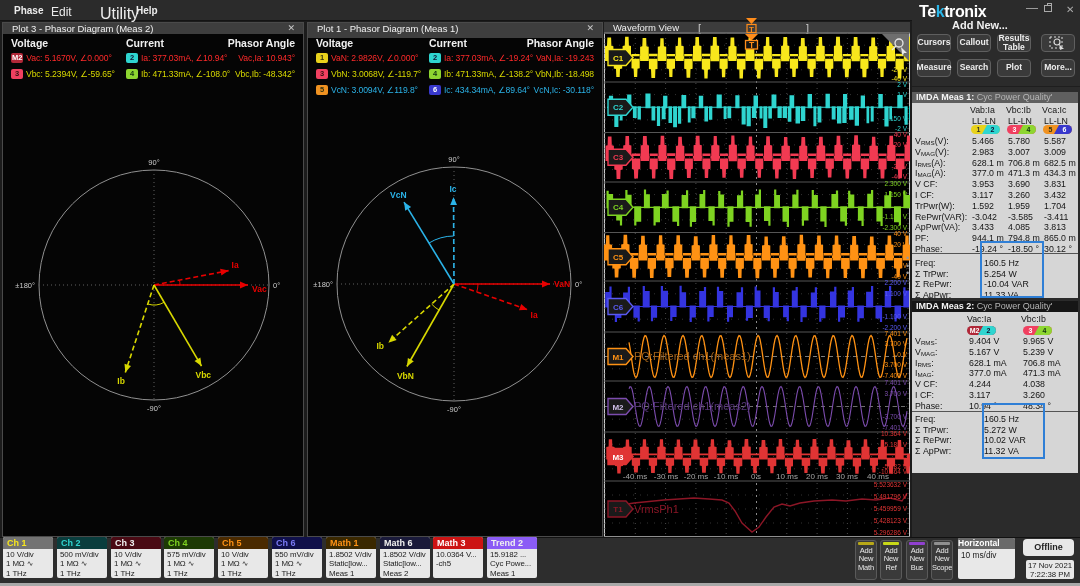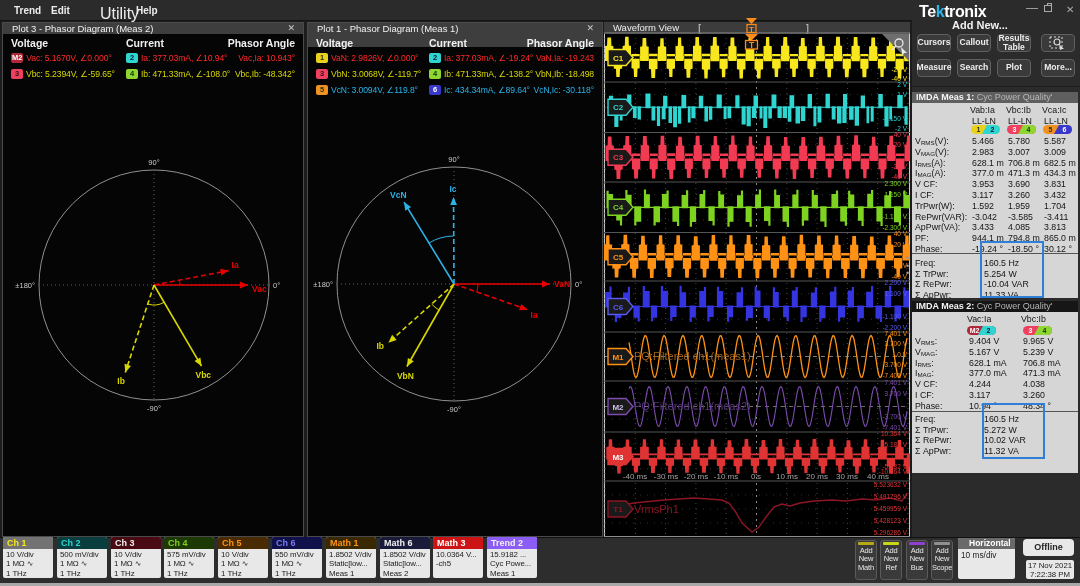--- a/index.html
+++ b/index.html
@@ -1,16 +1,16 @@
 <!DOCTYPE html>
 <html><head><meta charset="utf-8"><style>*{margin:0;padding:0;box-sizing:border-box}body{font-family:"Liberation Sans",sans-serif;background:#1c1c1c;width:1080px;height:586px;overflow:hidden}.abs{position:absolute}#scr{position:relative;width:1080px;height:586px;background:#1c1c1c}.titlebar{background:#3e3e3e;color:#f2f2f2;font-size:11px;line-height:21px;padding-left:9px}.win{position:absolute;background:#050505;border:1px solid #4a4a4a}.thdr{color:#f0f0f0;font-size:10.5px;font-weight:bold}.prow{position:absolute;font-size:8.6px;white-space:nowrap;letter-spacing:-0.1px}.pb{display:inline-block;min-width:12px;height:10px;border-radius:2px;font-size:7.5px;font-weight:bold;text-align:center;line-height:10px;vertical-align:1px;margin-right:3px;padding:0 1px}.btn{position:absolute;background:#3a3a3a;border:1px solid #5f5f5f;border-radius:4px;color:#ededed;font-size:8.6px;font-weight:bold;text-align:center;display:flex;align-items:center;justify-content:center;line-height:1.05}.tbl{position:absolute;background:#d6d6d6;color:#141414;font-size:8.8px}.trow{position:absolute;white-space:nowrap}.chb{position:absolute;width:50px;top:537px;height:41px;background:#e8e8e8;border-radius:2px;overflow:hidden}.chh{height:12px;font-size:9px;font-weight:bold;line-height:12px;padding-left:4px}.chtx{font-size:7.9px;color:#222;padding:1px 0 0 3px;line-height:9.3px;white-space:nowrap;letter-spacing:-0.1px}sub{font-size:6.2px;vertical-align:-1px;line-height:0}</style></head><body>
 <div id="scr">
     <div class="abs" style="left:0;top:0;width:1080px;height:21px;background:#2b2b2b;border-bottom:1px solid #141414"></div>
-    <div class="abs" style="left:14px;top:5px;font-size:10px;font-weight:bold;color:#ececec">Trend</div>
-    <div class="abs" style="left:51px;top:5px;font-size:10px;font-weight:bold;color:#ececec">Edit</div>
+    <div class="abs" style="left:14px;top:5px;font-size:10px;font-weight:bold;color:#ececec">Phase</div>
+    <div class="abs" style="left:51px;top:5px;font-size:12px;font-weight:normal;color:#ececec">Edit</div>
     <div class="abs" style="left:100px;top:5px;font-size:16px;font-weight:normal;color:#ececec">Utility</div>
     <div class="abs" style="left:136px;top:5px;font-size:10px;font-weight:bold;color:#ececec">Help</div>
     <div class="win" style="left:2px;top:22px;width:302px;height:515px">
       <div class="titlebar" style="height:11px;font-size:9.5px;line-height:11px">Plot 3 - Phasor Diagram (Meas 2)<span style="float:right;margin-right:8px;color:#c8c8c8;font-size:9px">✕</span></div>
       <div class="thdr abs" style="left:8px;top:14px">Voltage</div>
       <div class="thdr abs" style="left:123px;top:14px">Current</div>
       <div class="thdr abs" style="right:8px;top:14px">Phasor Angle</div>
       <div class="prow" style="left:8px;top:30px;color:#ff2a2a"><span class="pb" style="background:#b02838;color:#fff">M2</span>Vac: 5.1670V, ∠0.000°</div>
       <div class="prow" style="left:123px;top:30px;color:#ff2a2a"><span class="pb" style="background:#2fd5d0;color:#113">2</span>Ia: 377.03mA, ∠10.94°</div>
       <div class="prow" style="right:8px;top:30px;color:#ff2a2a">Vac,Ia: 10.943°</div>
@@ -35,21 +35,21 @@
         <text x="228.6" y="244.6" font-size="8.5" font-weight="bold" fill="#e80000">Ia</text>
         <line x1="151" y1="262" x2="198.5" y2="343.1" stroke="#d8d800" stroke-width="1.6"></line>
         <path d="M198.5 343.1 L191.5 337.9 L197.4 334.5 Z" fill="#d8d800"></path>
         <text x="192.5" y="355.1" font-size="8.5" font-weight="bold" fill="#d8d800">Vbc</text>
         <line x1="151" y1="262" x2="122.3" y2="349.4" stroke="#d8d800" stroke-width="1.6" stroke-dasharray="5,3"></line>
         <path d="M122.3 349.4 L121.5 340.7 L128.0 342.9 Z" fill="#d8d800"></path>
         <text x="114.3" y="361.4" font-size="8.5" font-weight="bold" fill="#d8d800">Ib</text>
       </svg>
     </div>
     <div class="win" style="left:307px;top:22px;width:296px;height:515px">
-      <div class="titlebar" style="height:24px;font-size:9.5px;line-height:11px">Plot 1 - Phasor Diagram (Meas 1)<span style="float:right;margin-right:8px;color:#c8c8c8;font-size:9px">✕</span></div>
+      <div class="titlebar" style="height:15px;font-size:9.5px;line-height:11px">Plot 1 - Phasor Diagram (Meas 1)<span style="float:right;margin-right:8px;color:#c8c8c8;font-size:9px">✕</span></div>
       <div class="thdr abs" style="left:8px;top:14px">Voltage</div>
       <div class="thdr abs" style="left:121px;top:14px">Current</div>
       <div class="thdr abs" style="right:8px;top:14px">Phasor Angle</div>
       <div class="prow" style="left:8px;top:30px;color:#ff2a2a"><span class="pb" style="background:#e8d21c;color:#331">1</span>VaN: 2.9826V, ∠0.000°</div>
       <div class="prow" style="left:121px;top:30px;color:#ff2a2a"><span class="pb" style="background:#2fd5d0;color:#113">2</span>Ia: 377.03mA, ∠-19.24°</div>
       <div class="prow" style="right:8px;top:30px;color:#ff2a2a">VaN,Ia: -19.243</div>
       <div class="prow" style="left:8px;top:46px;color:#d8d800"><span class="pb" style="background:#f04060;color:#311">3</span>VbN: 3.0068V, ∠-119.7°</div>
       <div class="prow" style="left:121px;top:46px;color:#d8d800"><span class="pb" style="background:#8ed631;color:#131">4</span>Ib: 471.33mA, ∠-138.2°</div>
       <div class="prow" style="right:8px;top:46px;color:#d8d800">VbN,Ib: -18.498</div>
       <div class="prow" style="left:8px;top:62px;color:#2bb3e8"><span class="pb" style="background:#f09221;color:#331">5</span>VcN: 3.0094V, ∠119.8°</div>
@@ -480,17 +480,17 @@
     </div>
     <div class="abs" style="left:906px;top:540px;width:22px;height:40px;background:#3a3a3a;border:1px solid #5a5a5a;border-radius:3px;overflow:hidden">
       <div style="height:3px;background:#9040d0;margin:1px 2px 1px 2px;border-radius:1px"></div>
       <div style="font-size:7.5px;color:#e8e8e8;text-align:center;line-height:8.4px;padding-top:1px;letter-spacing:-0.2px">Add<br>New<br>Bus</div>
     </div>
     <div class="abs" style="left:931px;top:540px;width:22px;height:40px;background:#3a3a3a;border:1px solid #5a5a5a;border-radius:3px;overflow:hidden">
       <div style="height:3px;background:#909090;margin:1px 2px 1px 2px;border-radius:1px"></div>
       <div style="font-size:7.5px;color:#e8e8e8;text-align:center;line-height:8.4px;padding-top:1px;letter-spacing:-0.2px">Add<br>New<br>Scope</div>
     </div>
     <div class="abs" style="left:958px;top:538px;width:57px;height:41px;background:#e8e8e8;border-radius:2px;overflow:hidden">
-      <div style="height:11px;background:#6a6a6a;color:#fff;font-size:8.5px;font-weight:bold;line-height:11px;padding-left:11px">Horizontal</div>
+      <div style="height:11px;background:#6a6a6a;color:#fff;font-size:8.5px;font-weight:bold;line-height:11px;padding-left:0">Horizontal</div>
       <div style="font-size:8.3px;color:#222;padding:1px 0 0 3px">10 ms/div</div>
     </div>
     <div class="abs" style="left:1023px;top:539px;width:51px;height:17px;background:#e8e8e8;border-radius:4px;font-size:9px;font-weight:bold;color:#222;text-align:center;line-height:17px">Offline</div>
     <div class="abs" style="left:1026px;top:560px;width:48px;height:19px;background:#e8e8e8;border-radius:2px;font-size:7.8px;color:#222;text-align:center;line-height:9.2px;padding-top:1px">17 Nov 2021<br>7:22:38 PM</div>
   </div>
 </body></html>

